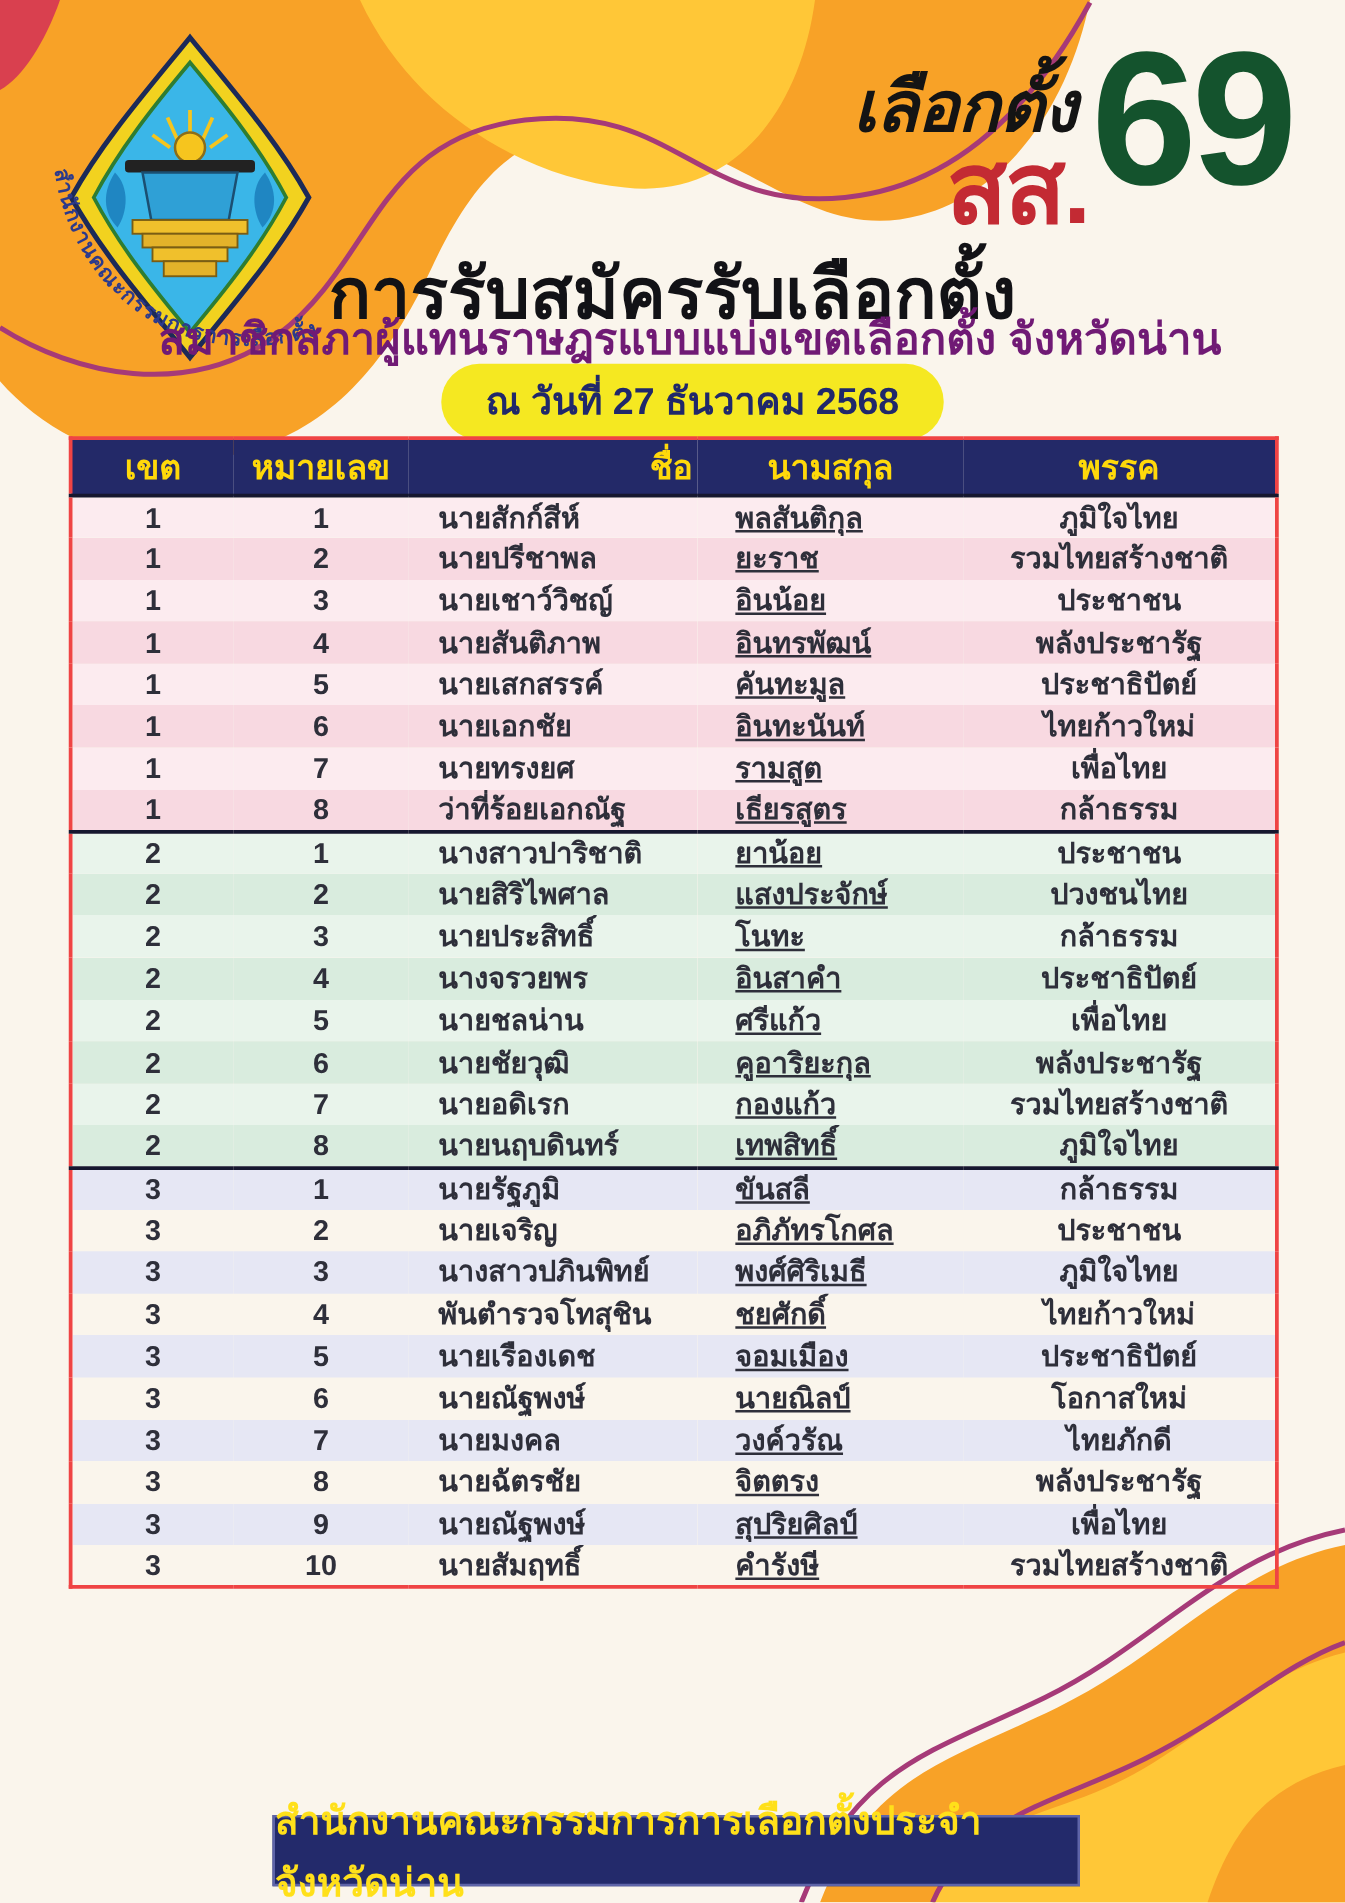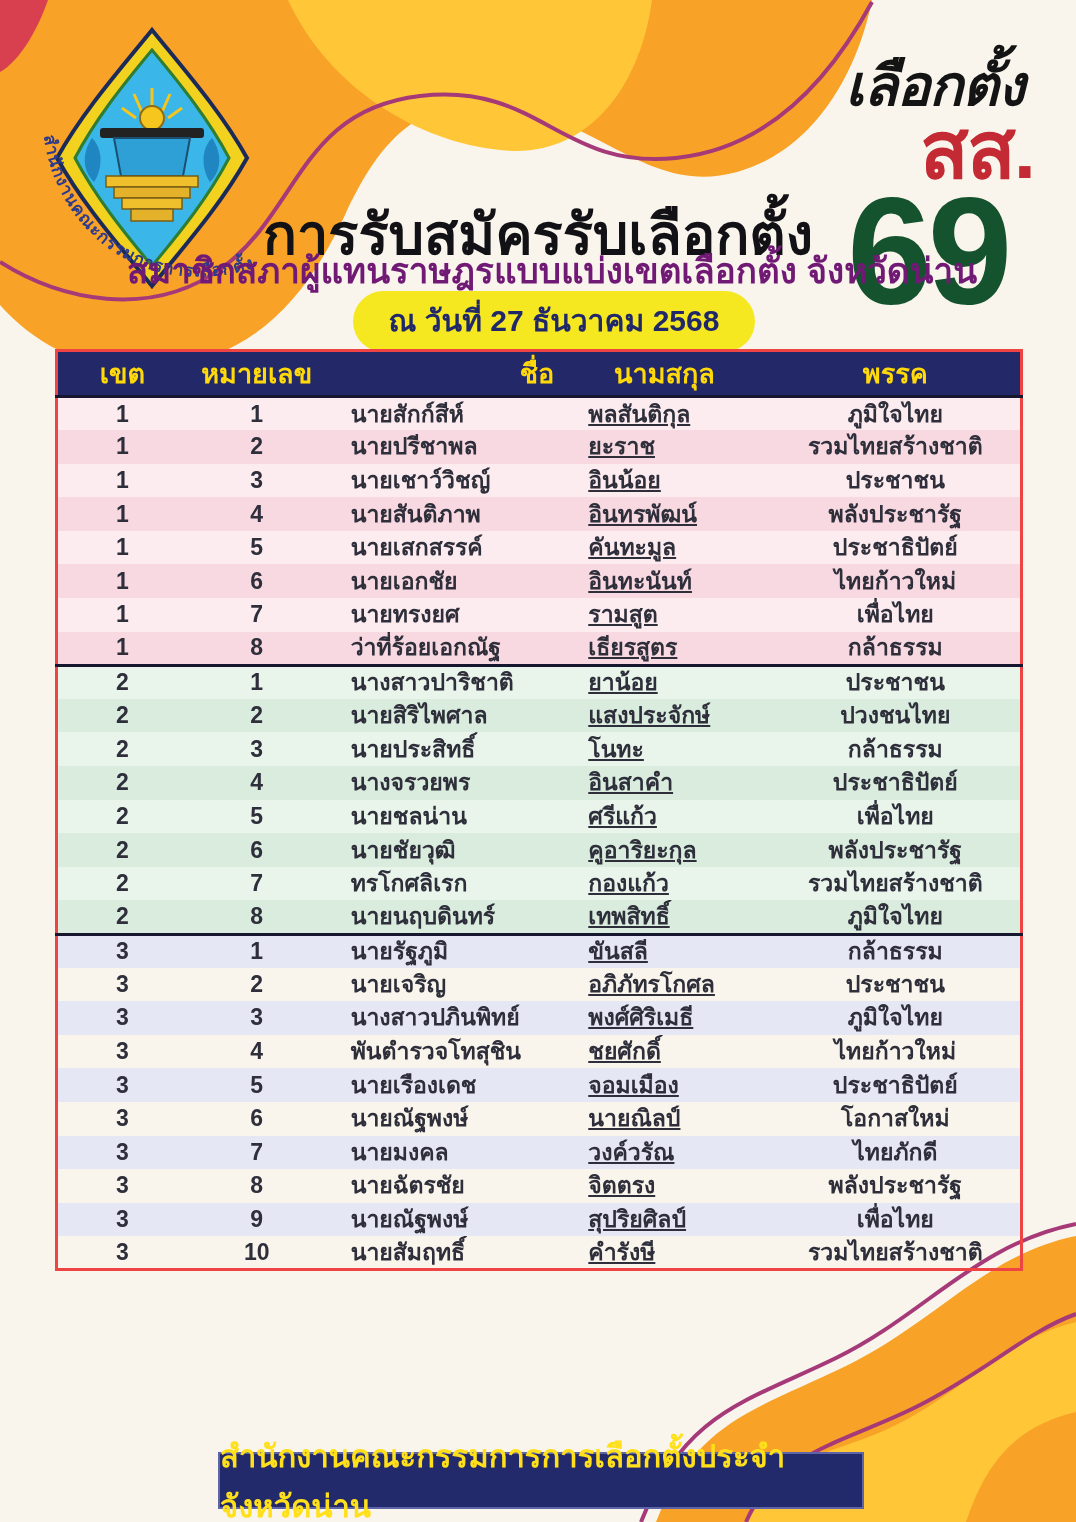--- a/index.html
+++ b/index.html
@@ -9,21 +9,21 @@
     background:#FAF5EC;
     font-family:"Liberation Sans", sans-serif;
     overflow:hidden;
   }
   .decor { position:absolute; z-index:0; pointer-events:none; }
   .decor-top { top:0; left:0; width:1076px; height:600px; }
   .decor-bottom { right:0; bottom:0; width:560px; height:320px; }
 
   .logo-wrap { position:absolute; left:34px; top:18px; width:236px; height:300px; z-index:2; }
 
-  .title-block { position:absolute; top:32px; right:42px; display:flex; align-items:flex-start; z-index:2;flex-direction:column; }
+  .title-block { position:absolute; top:32px; right:42px; display:flex; align-items:flex-start; z-index:2; }
   .title-left { display:flex; flex-direction:column; align-items:flex-end; margin-top:26px; }
   .t1 { font-size:56px; font-weight:800; font-style:italic; color:#141414; line-height:1; padding-right:10px; letter-spacing:-1px; }
   .t2 { font-size:80px; font-weight:800; color:#C32A33; line-height:0.92; margin-top:0px; letter-spacing:-2px; }
   .t3 { font-size:152px; font-weight:800; color:#14532d; line-height:0.84; margin-left:2px; letter-spacing:-4px; }
 
   .heading1 { position:absolute; top:190px; left:0; width:100%; text-align:center; font-size:56px; font-weight:800; color:#121216; z-index:2; }
   .heading2 { position:absolute; top:243px; left:14px; width:100%; text-align:center; font-size:35px; font-weight:800; color:#701a75; z-index:2; }
   .pill-wrap { position:absolute; top:291px; left:16px; width:100%; text-align:center; z-index:2; }
   .date-pill { display:inline-block; background:#F5E821; color:#20286A; font-size:30px; font-weight:800; padding:6px 36px 8px 36px; border-radius:32px; }
 
@@ -227,21 +227,21 @@
         <tr class="green">
           <td class="c0">2</td>
           <td class="c1">6</td>
           <td class="c2">นายชัยวุฒิ</td>
           <td class="c3">คูอาริยะกุล</td>
           <td class="c4">พลังประชารัฐ</td>
         </tr>
         <tr class="green">
           <td class="c0">2</td>
           <td class="c1">7</td>
-          <td class="c2">ทรโกศลิเรก</td>
+          <td class="c2">นายอดิเรก</td>
           <td class="c3">กองแก้ว</td>
           <td class="c4">รวมไทยสร้างชาติ</td>
         </tr>
         <tr class="green">
           <td class="c0">2</td>
           <td class="c1">8</td>
           <td class="c2">นายนฤบดินทร์</td>
           <td class="c3">เทพสิทธิ์</td>
           <td class="c4">ภูมิใจไทย</td>
         </tr>

